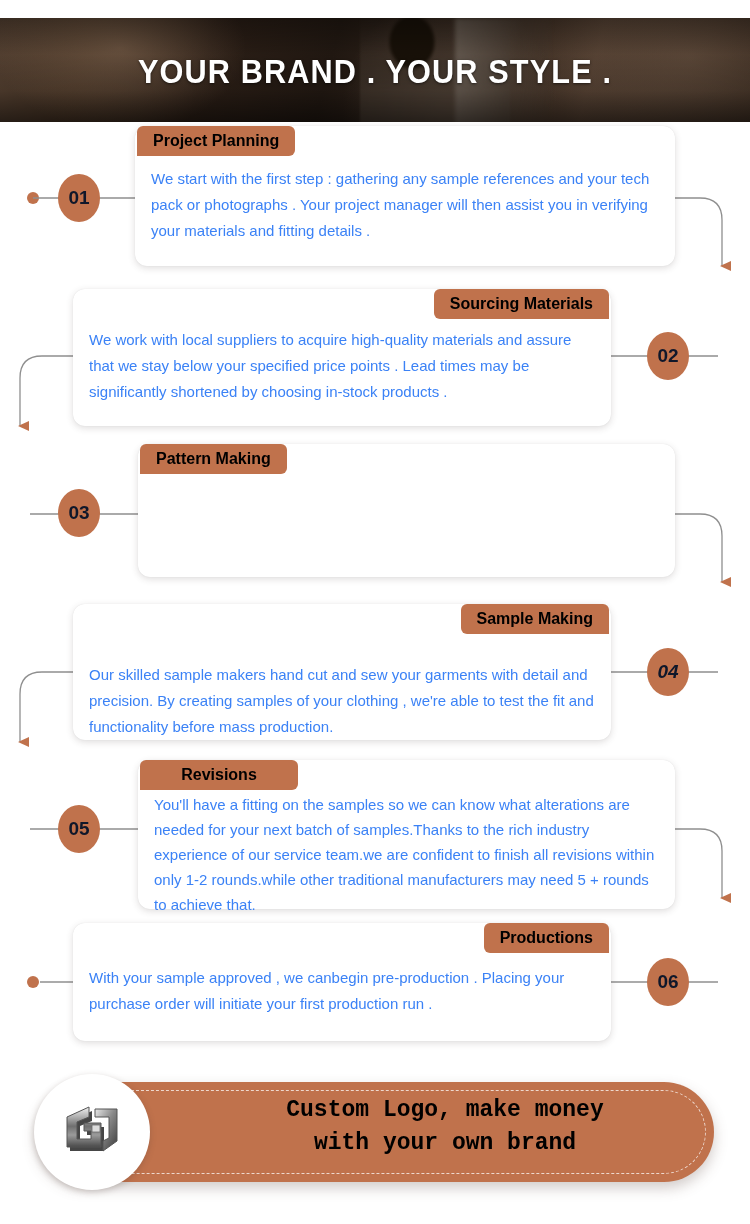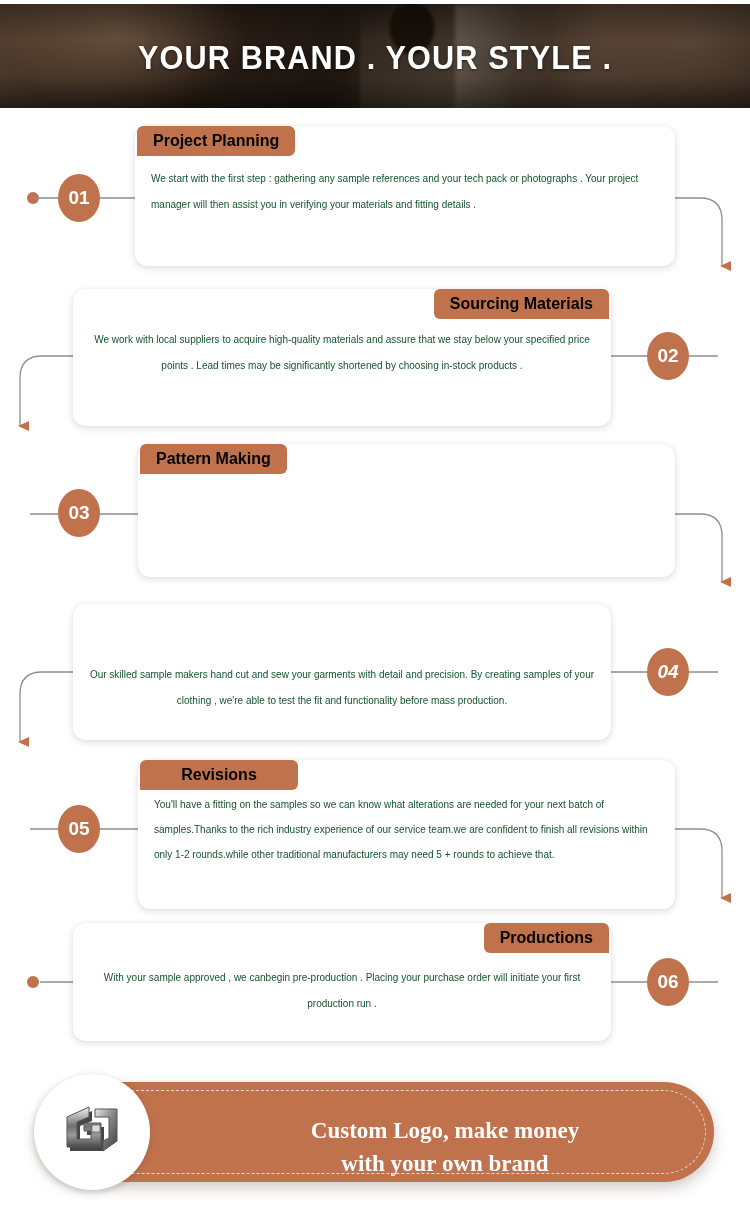--- a/index.html
+++ b/index.html
@@ -7,21 +7,21 @@
     width:750px;height:1224px;
     background:#ffffff;
     font-family:"Liberation Sans", sans-serif;
     overflow:hidden;
     position:relative;
   }
   .page{position:relative;width:750px;height:1224px;overflow:hidden;}
 
   
   .header{
-    position:absolute;left:0;top:4px;width:750px;height:104px;
+    position:absolute;left:0;top:18px;width:750px;height:104px;
     overflow:hidden;
     background:#ef4444;
   }
   .header .photo{
     position:absolute;inset:0;
     background:
       radial-gradient(ellipse 180px 120px at 120px 30px, rgba(150,120,95,.55), rgba(0,0,0,0) 70%),
       radial-gradient(ellipse 150px 160px at 450px 90px, rgba(120,100,85,.45), rgba(0,0,0,0) 72%),
       radial-gradient(ellipse 200px 140px at 690px 40px, rgba(130,105,85,.42), rgba(0,0,0,0) 75%),
       linear-gradient(105deg,#5b4636 0%, #4a3626 12%, #2f2118 28%, #241a13 44%, #3a2b20 62%, #584334 78%, #3d2d21 100%);
@@ -81,34 +81,34 @@
     padding:0 16px;
     white-space:nowrap;
     box-sizing:border-box;
   }
   .tag.left{left:2px;border-radius:6px 6px 6px 0;text-align:left;}
   .tag.right{right:2px;border-radius:6px 6px 0 6px;text-align:right;}
 
   .body-text{
     position:absolute;
     left:16px;right:16px;
-    color:#14532d;
-    font-size:10px;
+    color:#3b82f6;
+    font-size:15px;
     line-height:26px;
     font-family:"Liberation Sans", sans-serif;
   }
   .body-text.al{text-align:left;}
-  .body-text.ar{text-align:center;}
+  .body-text.ar{text-align:left;}
 
   .badge{
     position:absolute;
     width:42px;height:48px;
     border-radius:50%;
     background:#c0724c;
-    color:#ffffff;
+    color:#0f172a;
     font-size:19px;
     font-weight:bold;
     display:flex;align-items:center;justify-content:center;
     z-index:5;
     font-family:"Liberation Sans", sans-serif;
   }
 
   
   .footer{
     position:absolute;left:36px;top:1082px;width:678px;height:100px;
@@ -116,27 +116,27 @@
     border-radius:50px;
     box-shadow:0 6px 14px rgba(90,70,60,.28);
   }
   .footer .dash{
     position:absolute;left:8px;top:8px;right:8px;bottom:8px;
     border:1px dashed rgba(255,255,255,.72);
     border-radius:44px;
     box-sizing:border-box;
   }
   .footer-text{
-    position:absolute;left:180px;right:40px;top:32px;
+    position:absolute;left:180px;right:40px;top:12px;
     text-align:center;
-    color:#ffffff;
+    color:#000000;
     font-size:23px;
     font-weight:bold;
     line-height:33px;
-    font-family:Liberation Serif, serif;
+    font-family:Liberation Mono, monospace;
   }
   .logo-badge{
     position:absolute;left:-2px;top:-8px;
     width:116px;height:116px;border-radius:50%;
     background:#ffffff;
     box-shadow:0 2px 6px rgba(80,60,50,.25);
     display:flex;align-items:center;justify-content:center;
   }
 </style>
 </head>
@@ -195,20 +195,21 @@
 
     <div class="step">
       <div class="card" style="left:138px;top:340px;width:537px;height:133px;">
         <div class="tag left">Pattern Making</div>
       </div>
       <div class="badge" style="left:58px;top:385px;">03</div>
     </div>
 
     <div class="step">
       <div class="card" style="left:73px;top:500px;width:538px;height:136px;">
+        <div class="tag right">Sample Making</div>
         <div class="body-text ar" style="top:38px;margin-top:20px;">Our skilled sample makers hand cut and sew your garments with detail and precision. By creating samples of your clothing , we're able to test the fit and functionality before mass production.</div>
       </div>
       <div class="badge" style="left:647px;top:544px;font-style:italic;">04</div>
     </div>
 
     <div class="step">
       <div class="card" style="left:138px;top:656px;width:537px;height:149px;">
         <div class="tag left" style="text-align:center;min-width:158px;">Revisions</div>
         <div class="body-text al" style="top:32px;left:16px;right:14px;line-height:25px;">You'll have a fitting on the samples so we can know what alterations are needed for your next batch of samples.Thanks to the rich industry experience of our service team.we are confident to finish all revisions within only 1-2 rounds.while other traditional manufacturers may need 5 + rounds to achieve that.</div>
       </div>

